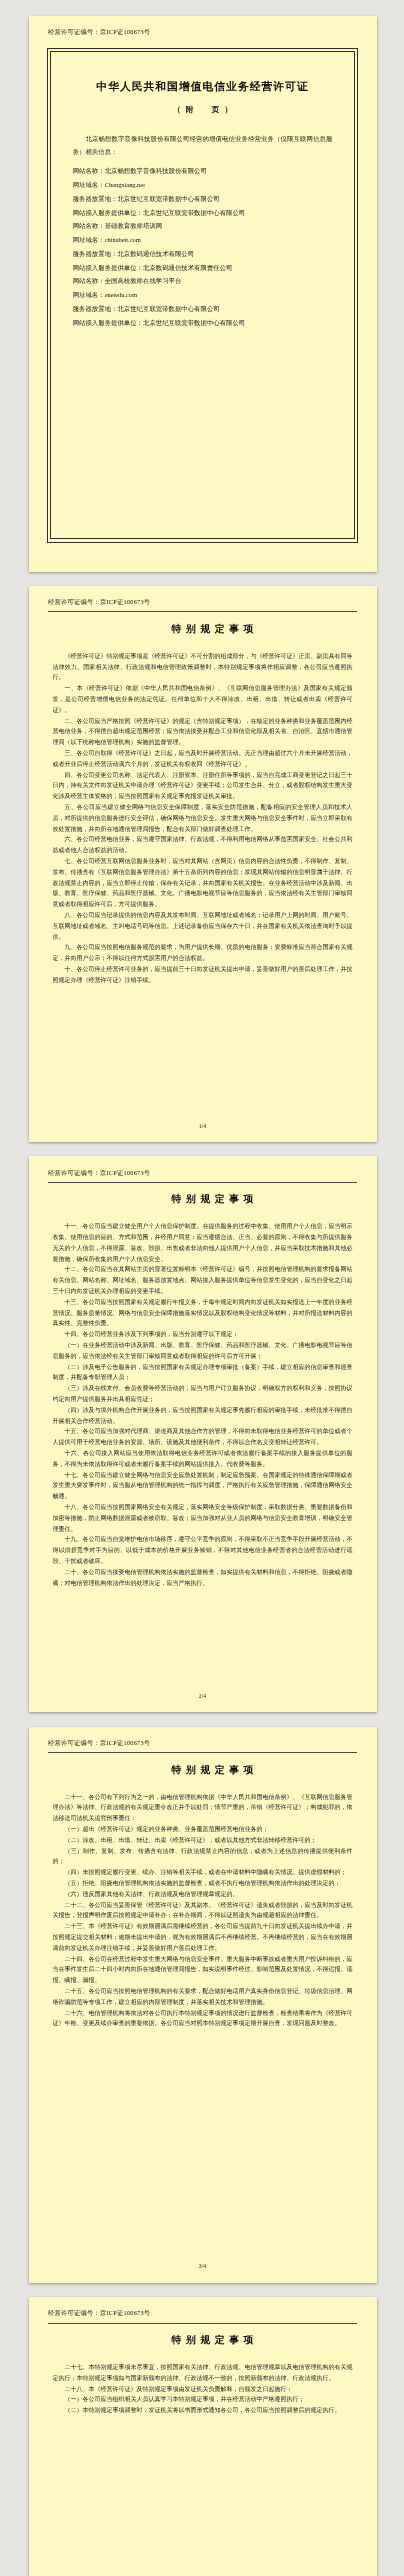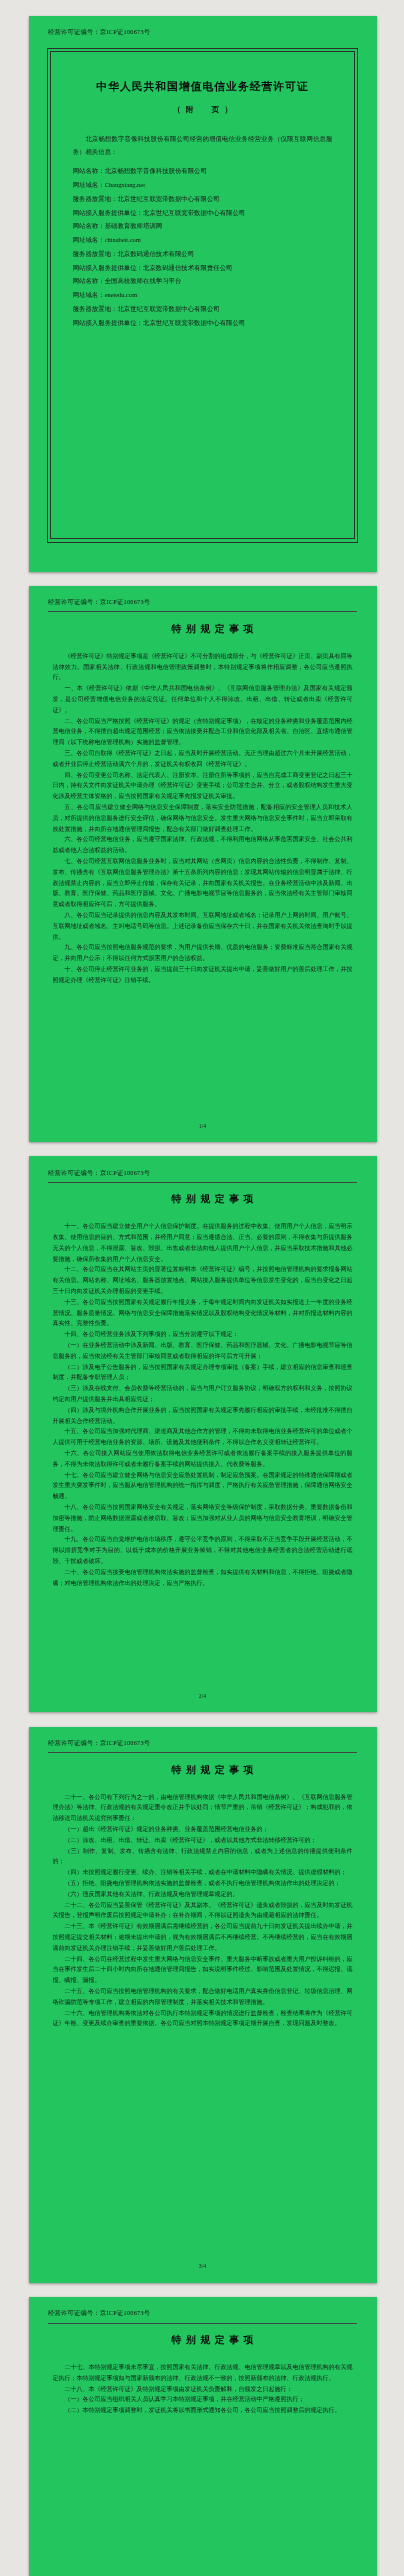--- a/index.html
+++ b/index.html
@@ -6,21 +6,21 @@
   body {
     width:405px; height:2873px;
     background:#e6e5e2;
     font-family:"Liberation Serif", serif;
     color:#161616;
     padding-top:15.5px;
   }
   .page {
     width:348px; height:556px;
     margin:0 auto 14.4px;
-    background:#22c55e;
+    background:#fef9c3;
     box-shadow:0 0.5px 2.6px rgba(0,0,0,0.38);
     position:relative;
   }
   .page-header {
     position:absolute; top:12.4px; left:19.6px; right:19.6px;
     font-size:6.2px; letter-spacing:0.3px; color:#101010;
   }
   .prov-page .page-header {
     border-bottom:0.5px solid #444;
     padding-bottom:4.1px;

